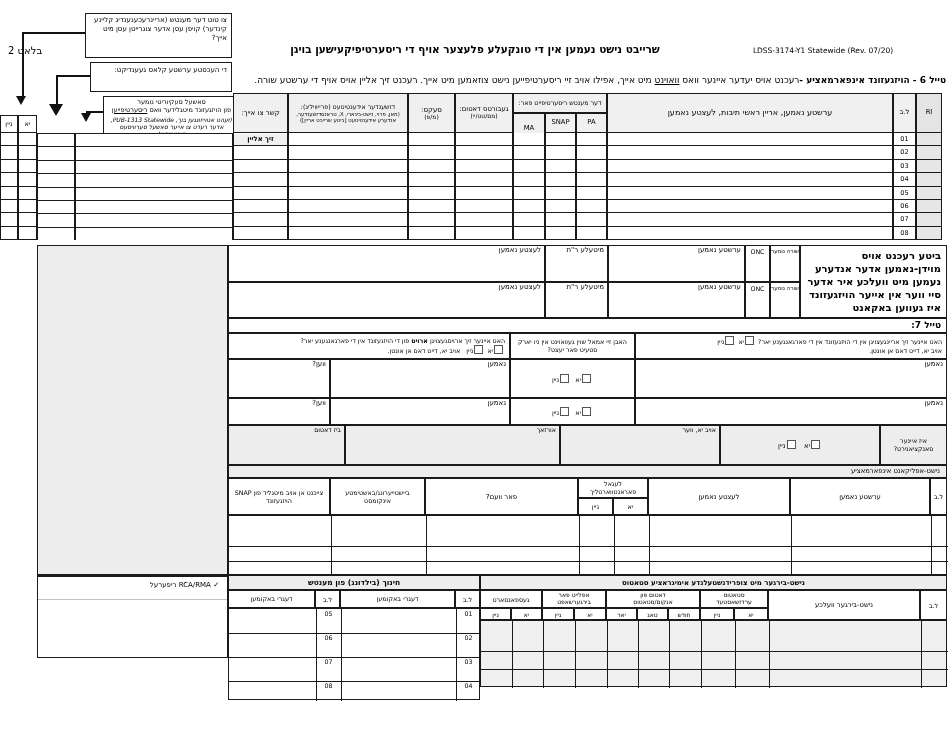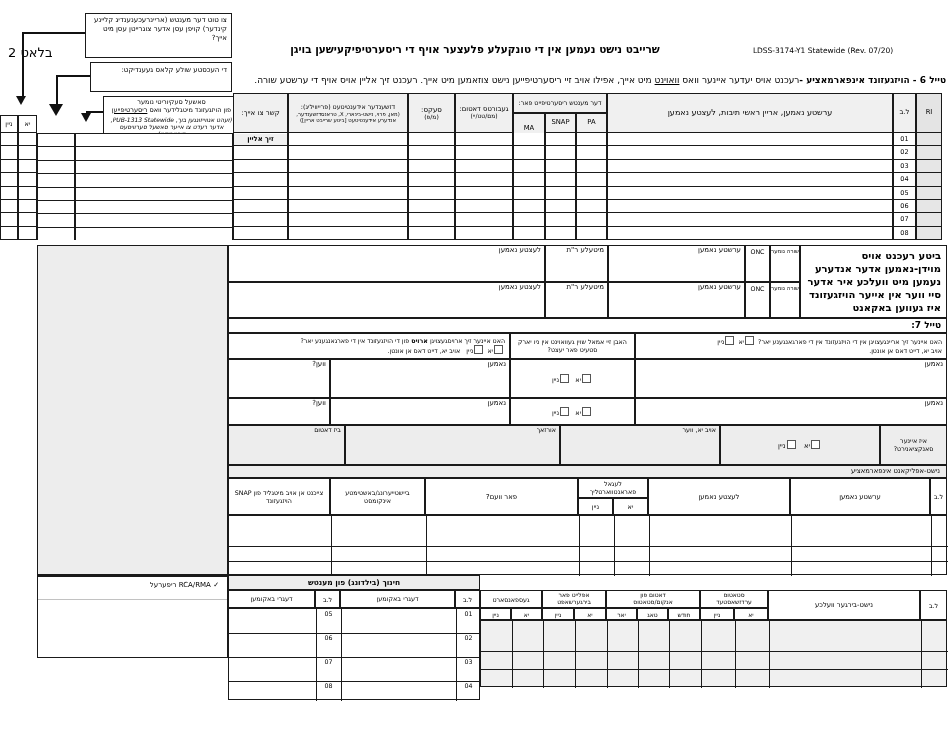--- a/index.html
+++ b/index.html
@@ -28,30 +28,30 @@
   .line{position:absolute;background:#111;}
   .u{text-decoration:underline;}
   .ctr{display:flex;align-items:center;justify-content:center;text-align:center;}
   .small-it{font-style:italic;}
 </style>
 </head>
 <body>
 
 <div id="page">
 
-  <div class="abs" style="left:8px;top:45px;width:60px;font-size:13px;text-align:left;direction:rtl">בלאט 2</div>
+  <div class="abs" style="left:8px;top:45px;width:60px;font-size:10px;text-align:left;direction:rtl">בלאט 2</div>
   <div class="abs" style="left:200px;top:43px;width:550px;font-size:10.5px;font-weight:bold;text-align:center">שרייבט נישט נעמען אין די טונקעלע פלעצער אויף די ריסערטיפיקעישען בויגן</div>
   <div class="abs" style="left:702px;top:46px;width:242px;font-size:7.5px;text-align:center;direction:ltr">LDSS-3174-Y1 Statewide (Rev. 07/20)</div>
 
   <div class="abs" style="left:240px;top:75px;width:706px;font-size:9px;text-align:right;line-height:1.3">
     <b>טייל 6 - הויזגעזונד אינפארמאציע -</b><span>רעכנט אויס יעדער איינער וואס </span><span class="u">וואוינט</span><span> מיט אייך, אפילו אויב זיי ריסערטיפייען נישט צוזאמען מיט אייך. רעכנט זיך אליין אויס אויף די ערשטע שורה.</span>
   </div>
 
   <div class="abs white" style="left:85px;top:13px;width:147px;height:45px;font-size:7px;line-height:1.25;padding:2px 4px;text-align:right">צו טוט דער מענטש (אריינרעכענענדיג קליינע קינדער) קויפן עסן אדער צוגרייטן עסן מיט אייך?</div>
-  <div class="abs white" style="left:90px;top:62px;width:142px;height:30px;font-size:7px;line-height:1.25;padding:3px 4px;text-align:right">די העכסטע שולע קלאס געענדיקט:</div>
+  <div class="abs white" style="left:90px;top:62px;width:142px;height:30px;font-size:7px;line-height:1.25;padding:3px 4px;text-align:right">די העכסטע ערשטע קלאס געענדיקט:</div>
   <div class="abs white" style="left:103px;top:96px;width:137px;height:60px;font-size:6.5px;line-height:1.2;padding:2px 3px;text-align:center">
     <div>סאשעל סעקיוריטי נומער</div>
     <div><span>פון הויזגעזונד מיטגלידער וואס </span><span class="u">ריסערטיפייען</span></div>
     <div class="small-it" style="font-size:6px;margin-top:1px">(זעהט אנווייזונגען בוך, PUB-1313 Statewide, אדער רעדט צו אייער סאשעל סערוויסעס דיסטריקט)</div>
   </div>
 
   <div class="line" style="left:22px;top:32px;width:63px;height:1.5px"></div>
   <div class="line" style="left:22px;top:32px;width:1.5px;height:64px"></div>
   <div class="arr" style="left:16px;top:96px"></div>
   <div class="line" style="left:56px;top:75px;width:34px;height:1.5px"></div>
@@ -244,20 +244,21 @@
     <div style="position:absolute;left:87px;top:1px;width:25px;font-size:6.3px;text-align:center">05</div>
     <div style="position:absolute;left:87px;top:25px;width:25px;font-size:6.3px;text-align:center">06</div>
     <div style="position:absolute;left:87px;top:49px;width:25px;font-size:6.3px;text-align:center">07</div>
     <div style="position:absolute;left:87px;top:73px;width:25px;font-size:6.3px;text-align:center">08</div>
     <div style="position:absolute;left:227px;top:1px;width:25px;font-size:6.3px;text-align:center">01</div>
     <div style="position:absolute;left:227px;top:25px;width:25px;font-size:6.3px;text-align:center">02</div>
     <div style="position:absolute;left:227px;top:49px;width:25px;font-size:6.3px;text-align:center">03</div>
     <div style="position:absolute;left:227px;top:73px;width:25px;font-size:6.3px;text-align:center">04</div>
   </div>
 
+  <div class="abs grey ctr" style="left:480px;top:575px;width:467px;height:15px;font-size:7px;font-weight:bold">נישט-בירגער מיט צופרידנשטעלנדע אימיגראציע סטאטוס</div>
 
   <div class="abs white ctr" style="left:480px;top:590px;width:62px;height:18px;font-size:6.3px">געספאנסארט</div>
   <div class="abs white ctr" style="left:480px;top:608px;width:31px;height:12px;font-size:6px">ניין</div>
   <div class="abs white ctr" style="left:511px;top:608px;width:31px;height:12px;font-size:6px">יא</div>
 
   <div class="abs white hdr" style="left:542px;top:590px;width:64px;height:18px;background:#fff;padding:0">
     <div style="font-size:6px">אפלייט פאר</div>
     <div style="font-size:6px">בירגערשאפט</div>
   </div>
   <div class="abs white ctr" style="left:542px;top:608px;width:32px;height:12px;font-size:6px">ניין</div>

